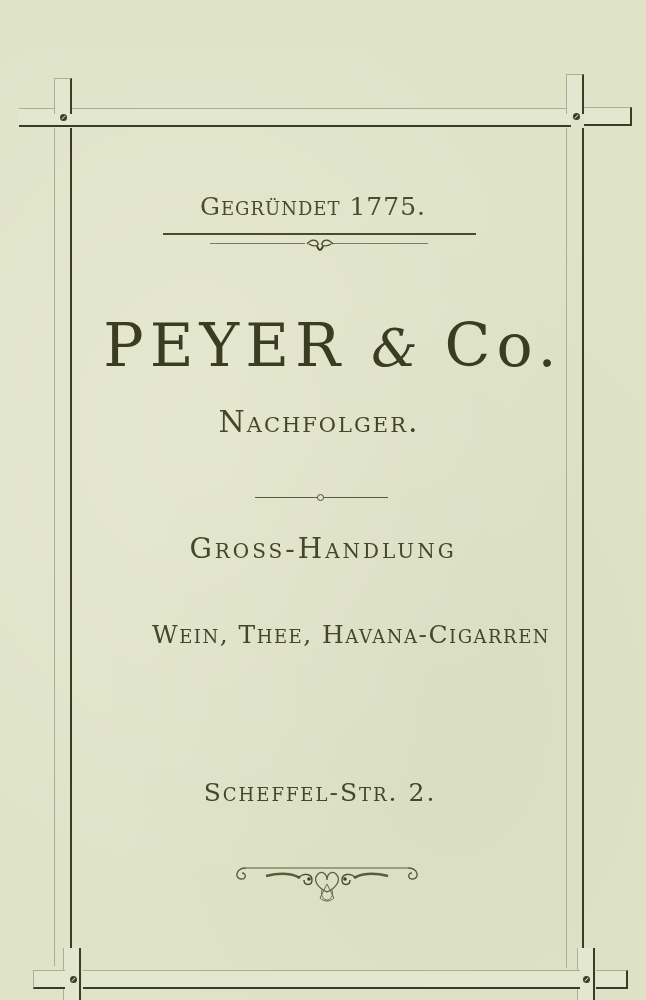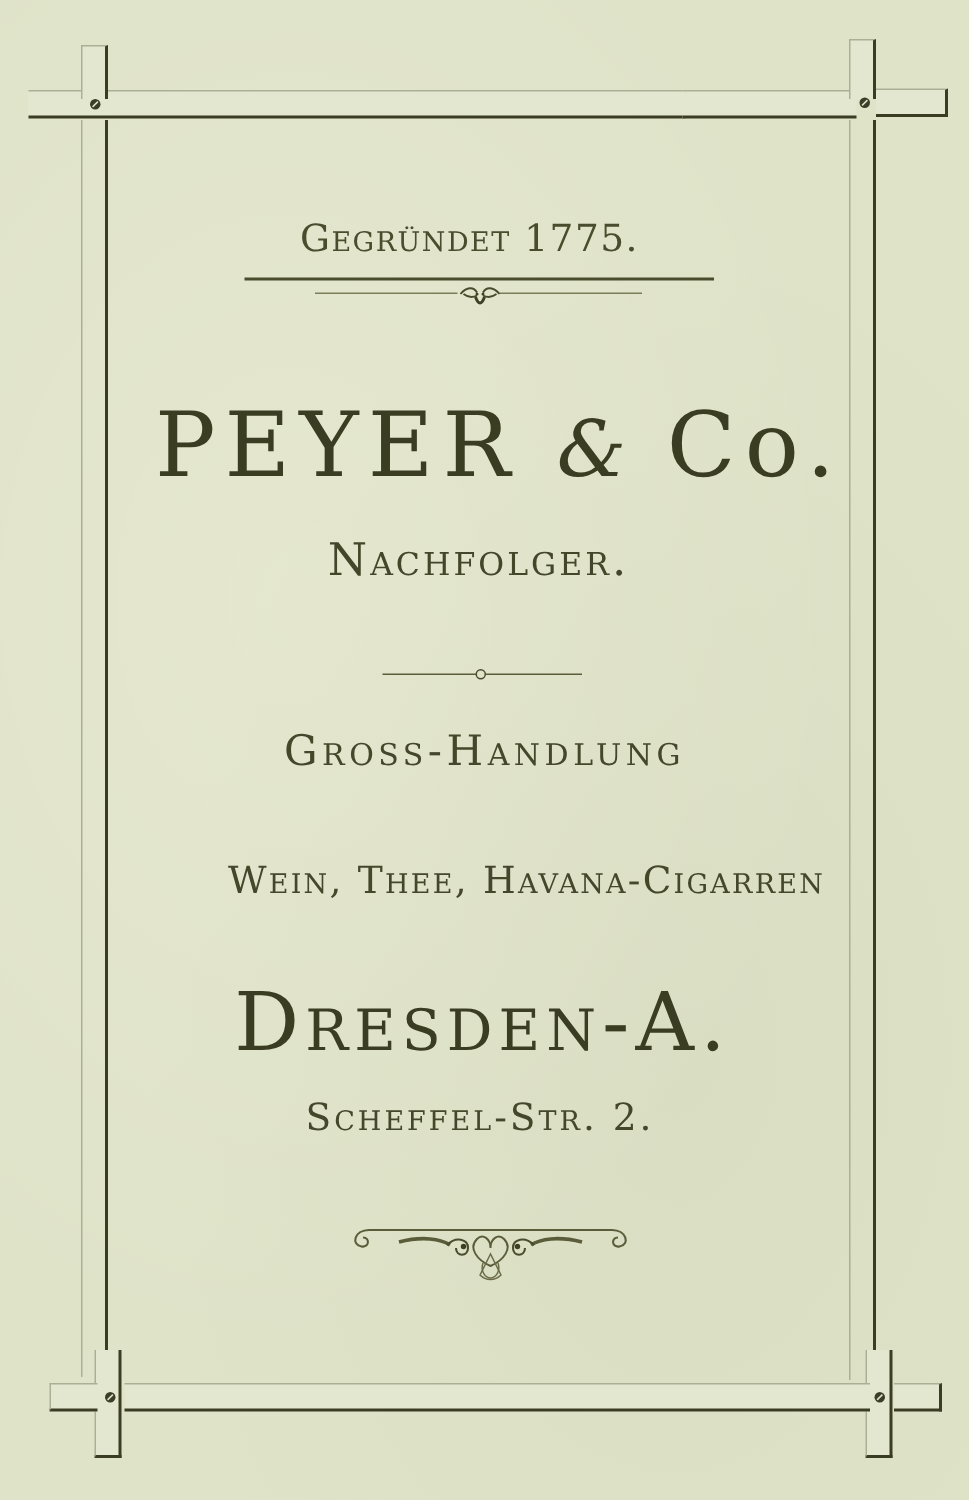--- a/index.html
+++ b/index.html
@@ -14,20 +14,21 @@
       overflow: hidden;
       font-family: "DejaVu Serif", serif;
     }
     .page {
       position: absolute;
       inset: 0;
       background:
         radial-gradient(ellipse at 30% 40%, rgba(255,255,240,0.18), rgba(0,0,0,0) 60%),
         radial-gradient(ellipse at 70% 70%, rgba(200,205,175,0.25), rgba(0,0,0,0) 55%),
         #dfe3c8;
+      margin-top: 48px;
     }
     
     .ghost {
       position: absolute;
       color: rgba(120,130,130,0.10);
       font-family: "DejaVu Serif", serif;
       font-weight: bold;
       white-space: nowrap;
       pointer-events: none;
     }
@@ -223,21 +224,20 @@
 
   <div class="center-line successor">Nachfolger.</div>
 
   <div class="divider"></div>
   <div class="divider-dot"></div>
 
   <div class="center-line trade">Gross-Handlung</div>
 
   <div class="center-line goods">Wein, Thee, Havana-Cigarren</div>
 
-  <div class="center-line city">Dresden-A.</div>
 
   <div class="center-line street">Scheffel-Str. 2.</div>
 
   <svg class="ornament-bottom" width="190" height="48" viewBox="0 0 190 48">
 
     <path d="M14,8 L176,8" stroke="#5a5c3a" stroke-width="1.2" fill="none"></path>
     <path d="M14,8 C4,8 2,18 9,19 C14,20 15,13 10,13" stroke="#5a5c3a" stroke-width="1.4" fill="none"></path>
     <path d="M176,8 C186,8 188,18 181,19 C176,20 175,13 180,13" stroke="#5a5c3a" stroke-width="1.4" fill="none"></path>
 
     <path d="M34,16 C50,12 62,14 68,18 M156,16 C140,12 128,14 122,18" stroke="#5a5c3a" stroke-width="2.5" fill="none"></path>

